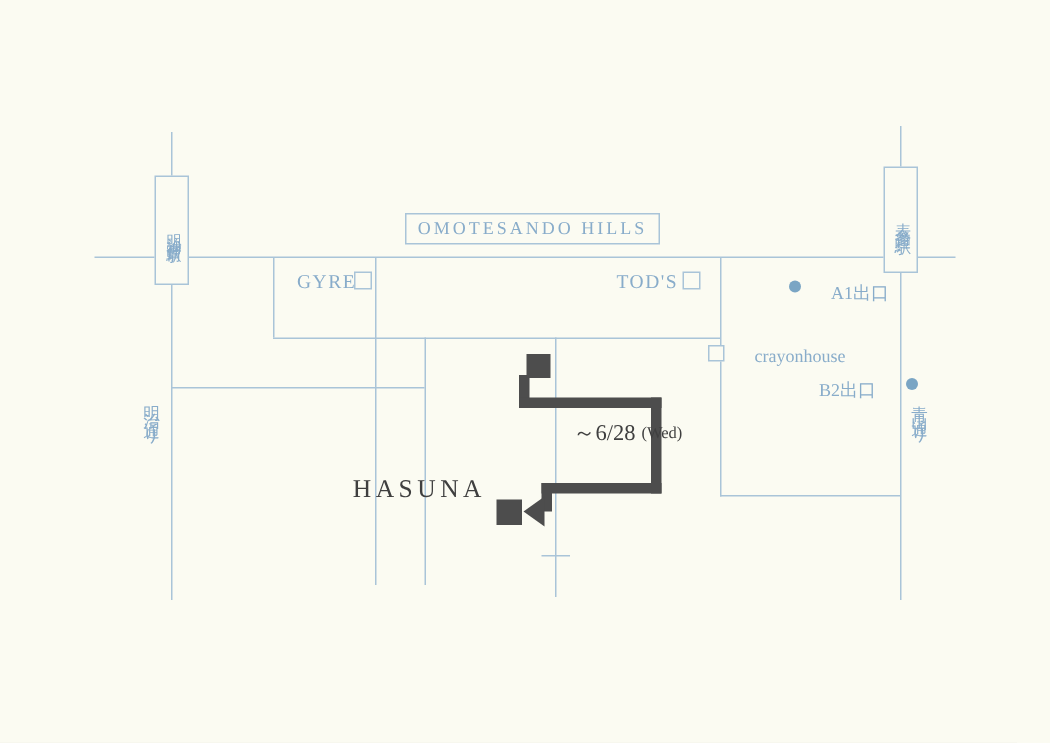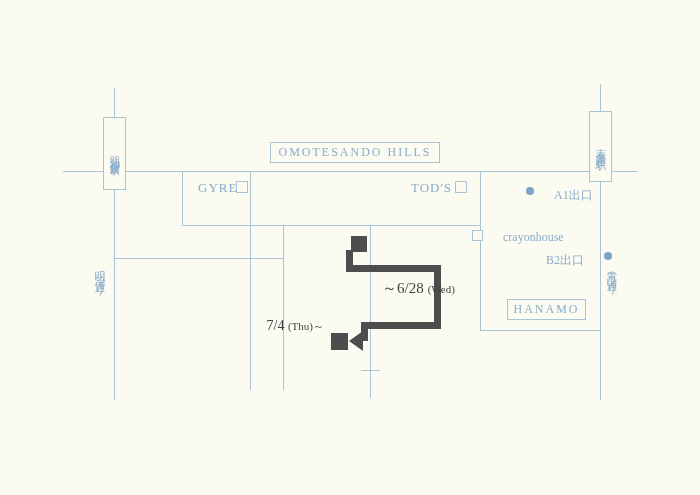--- a/index.html
+++ b/index.html
@@ -86,42 +86,36 @@
   <div class="exit-row" style="left:472px;top:230px">
     <span class="sq-outline" style="position:static;width:11px;height:11px"></span>
     <span>crayonhouse</span>
   </div>
 
   <div class="exit-row" style="left:546px;top:252px">
     <span>B2出口</span>
     <span class="dot"></span>
   </div>
 
-  <div class="label-box" style="left:507px;top:299px;width:79px;height:21px">
-    <span class="ht">HANAMO</span>
-  </div>
 
   <div class="vstreet-name" style="left:92px;top:262px">明治通り</div>
   <div class="vstreet-name" style="left:604px;top:261px">青山通り</div>
 
   <div class="route" style="left:346px;top:250px;width:7px;height:22px"></div>
   <div class="route" style="left:346px;top:265px;width:95px;height:7px"></div>
   <div class="route" style="left:434px;top:265px;width:7px;height:64px"></div>
   <div class="route" style="left:361px;top:322px;width:80px;height:7px"></div>
   <div class="route" style="left:361px;top:322px;width:7px;height:19px"></div>
   <div class="route-arrow" style="left:349px;top:331px"></div>
 
   <div class="marker" style="left:351px;top:236px;width:16px;height:16px"></div>
   <div class="marker" style="left:331px;top:333px;width:17px;height:17px"></div>
 
   <div class="old-date" style="left:382px;top:234px">
     <span class="big">～6/28</span>
     <span class="small">(Wed)</span>
   </div>
 
   <div class="new-loc" style="left:204px;top:316px;width:120px">
-    <div class="date">
-      <span>7/4</span>
-      <span class="small">(Thu)～</span>
-    </div>
+    <div class="name">HASUNA</div>
   </div>
 
 </div>
 
 </body></html>

